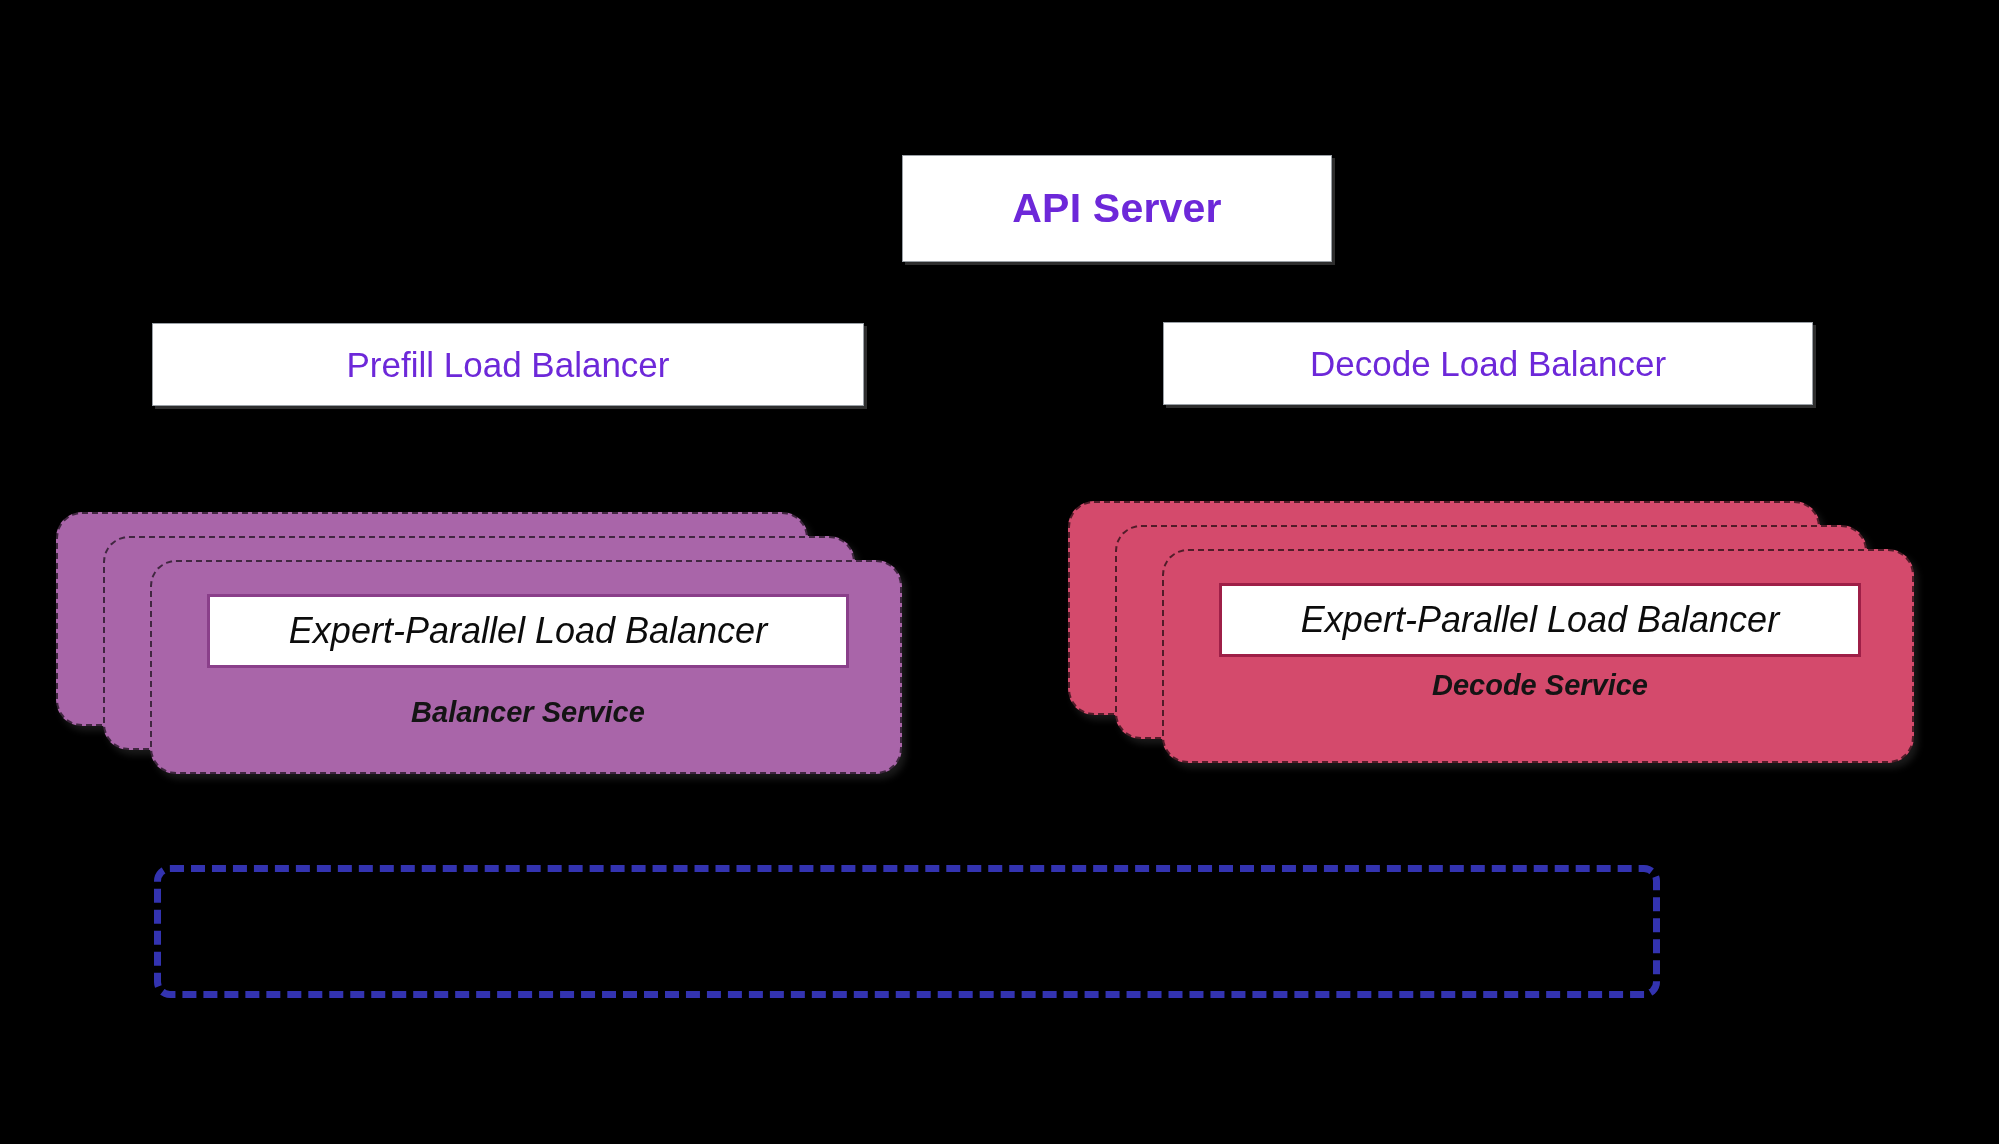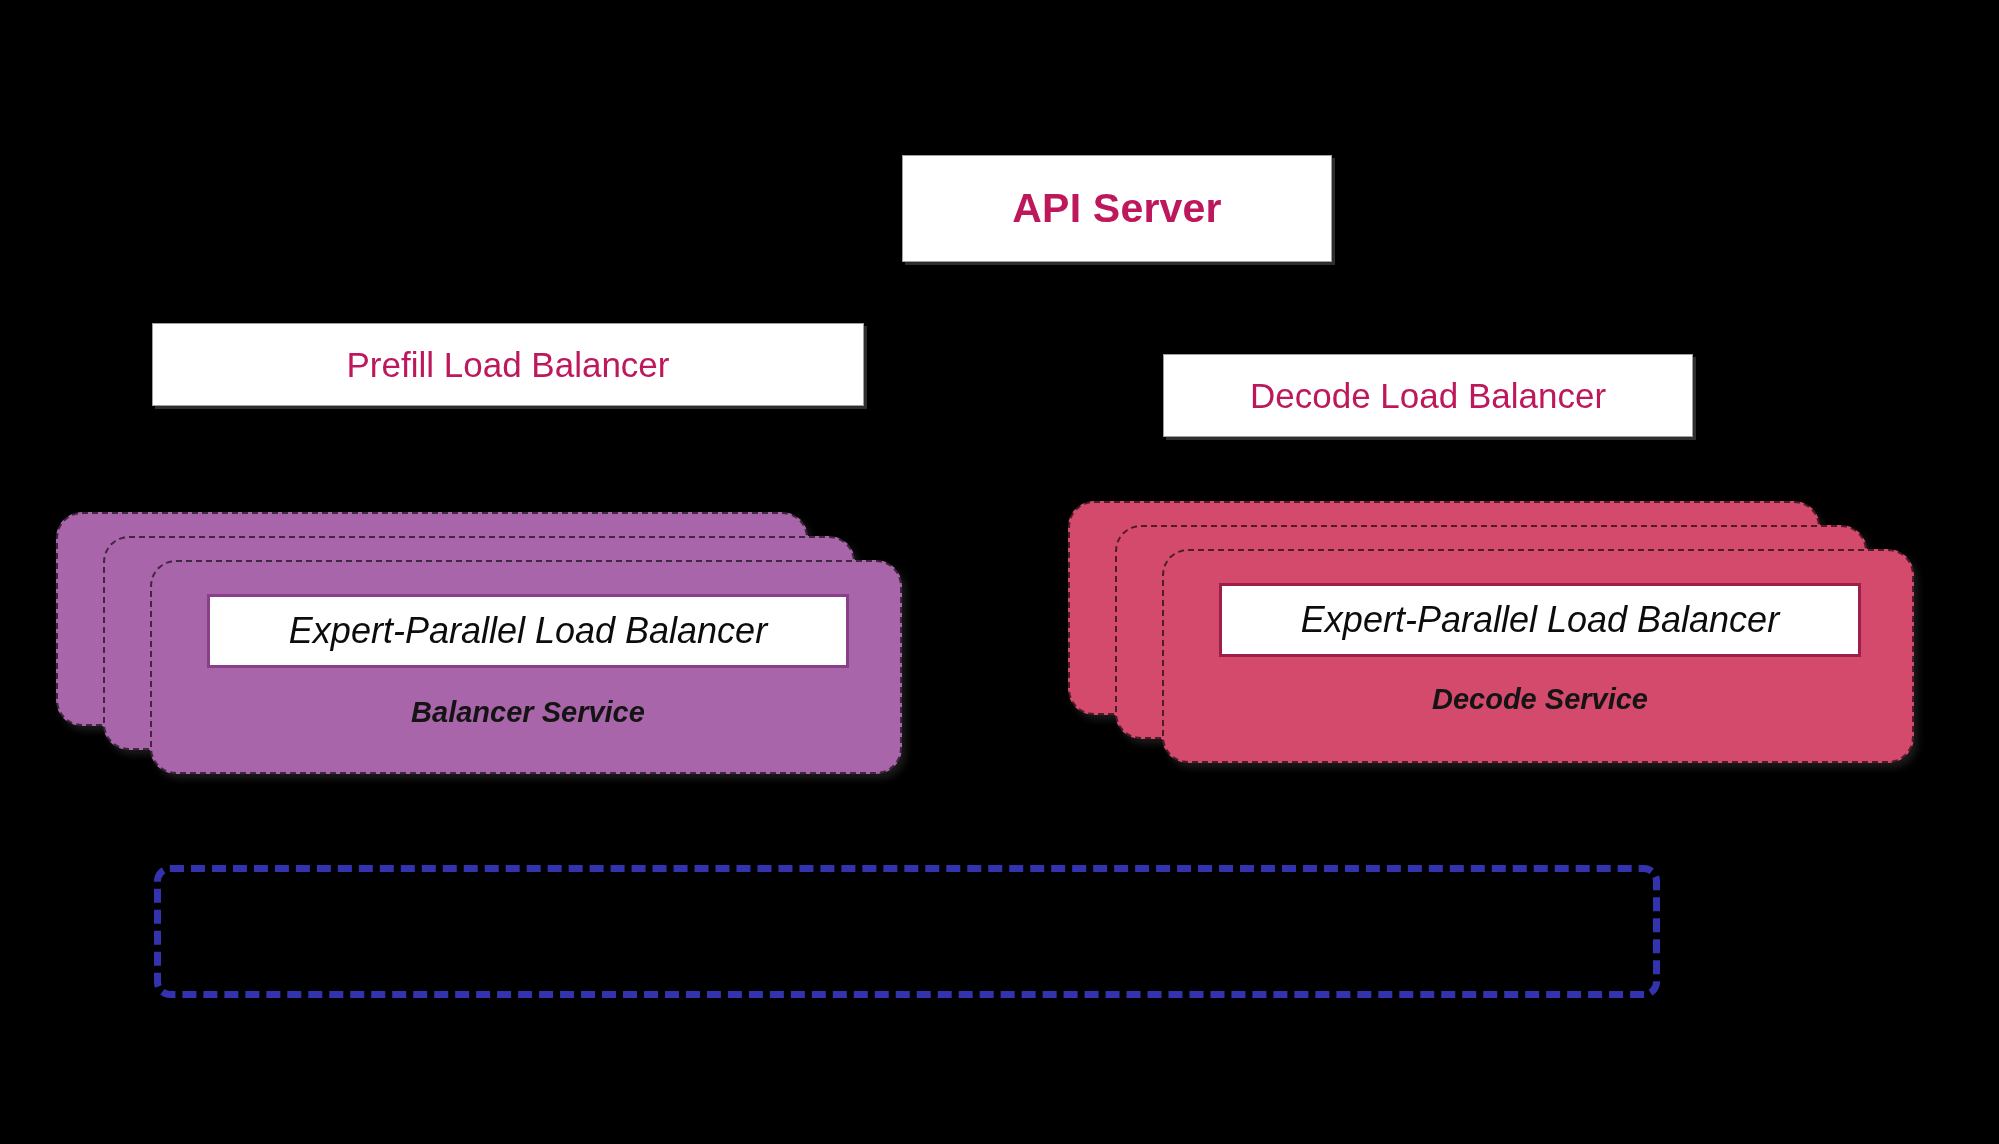--- a/index.html
+++ b/index.html
@@ -22,21 +22,21 @@
   
   .wbox {
     position: absolute;
     background: #ffffff;
     border: 1px solid #9aa0a6;
     box-shadow: 3px 3px 0 rgba(255,255,255,0.18);
     display: flex;
     align-items: center;
     justify-content: center;
     box-sizing: border-box;
-    color: #be185d;
+    color: #6d28d9;
     white-space: nowrap;
   }
   .wbox.api {
     left: 902px;
     top: 155px;
     width: 430px;
     height: 107px;
     font-size: 41px;
     font-weight: 700;
     letter-spacing: .2px;
@@ -47,22 +47,21 @@
     font-weight: 400;
   }
   .wbox.lb-prefill {
     left: 152px;
     top: 323px;
     width: 712px;
   }
   .wbox.lb-decode {
     left: 1163px;
     top: 322px;
-    width: 530px;
-    margin-top: 32px;
+    width: 650px;
   }
 
   
   .stack {
     position: absolute;
   }
   .card {
     position: absolute;
     border-radius: 26px;
     box-sizing: border-box;
@@ -184,20 +183,20 @@
       </div>
     </div>
   </div>
 
   <div class="stack" style="left:1068px; top:501px; width:850px; height:270px;">
     <div class="card pink layer0" style="width:752px; height:214px;"></div>
     <div class="card pink layer1" style="width:752px; height:214px;"></div>
     <div class="card pink layer2" style="width:752px; height:214px;">
       <div class="card-front" style="left:0; top:0; width:752px; height:214px;">
         <div class="inner-box pink-b" style="margin-top:32px; width:642px; height:74px;">Expert-Parallel Load Balancer</div>
-        <div class="svc-label" style="margin-top:26px;">Decode Service</div>
+        <div class="svc-label" style="margin-top:12px;">Decode Service</div>
       </div>
     </div>
   </div>
 
   <div class="blue-region"></div>
 
 </div>
 
 </body></html>

